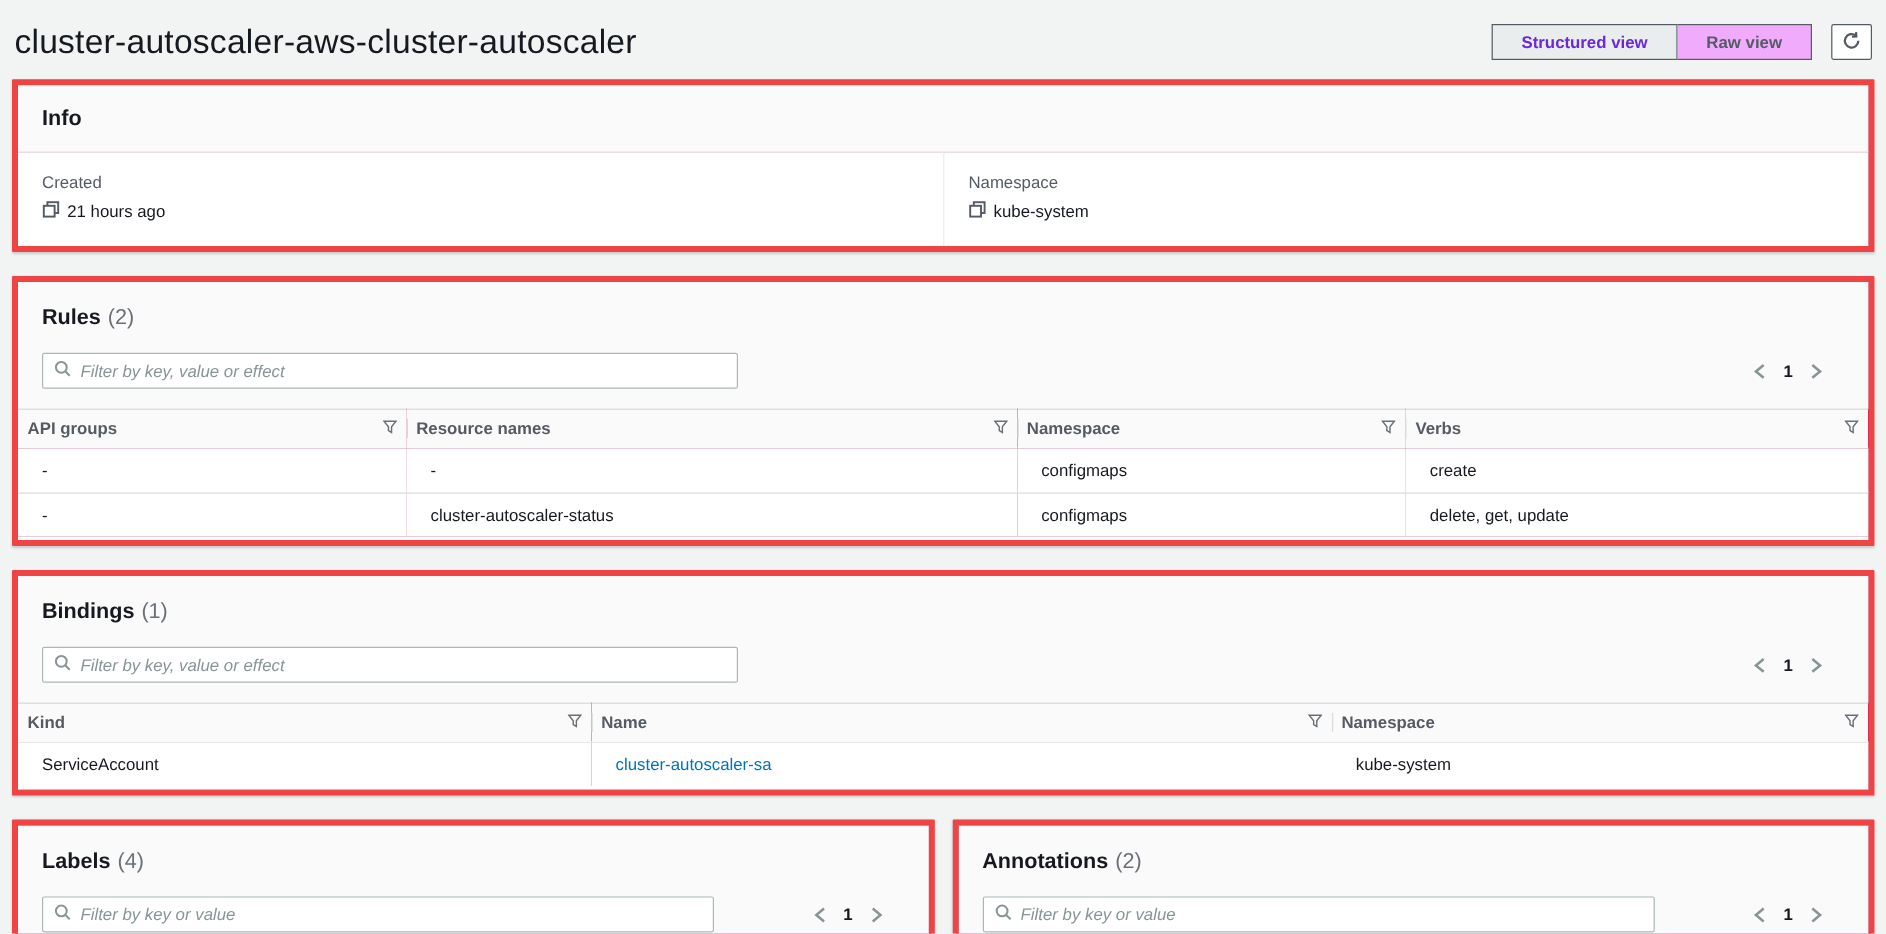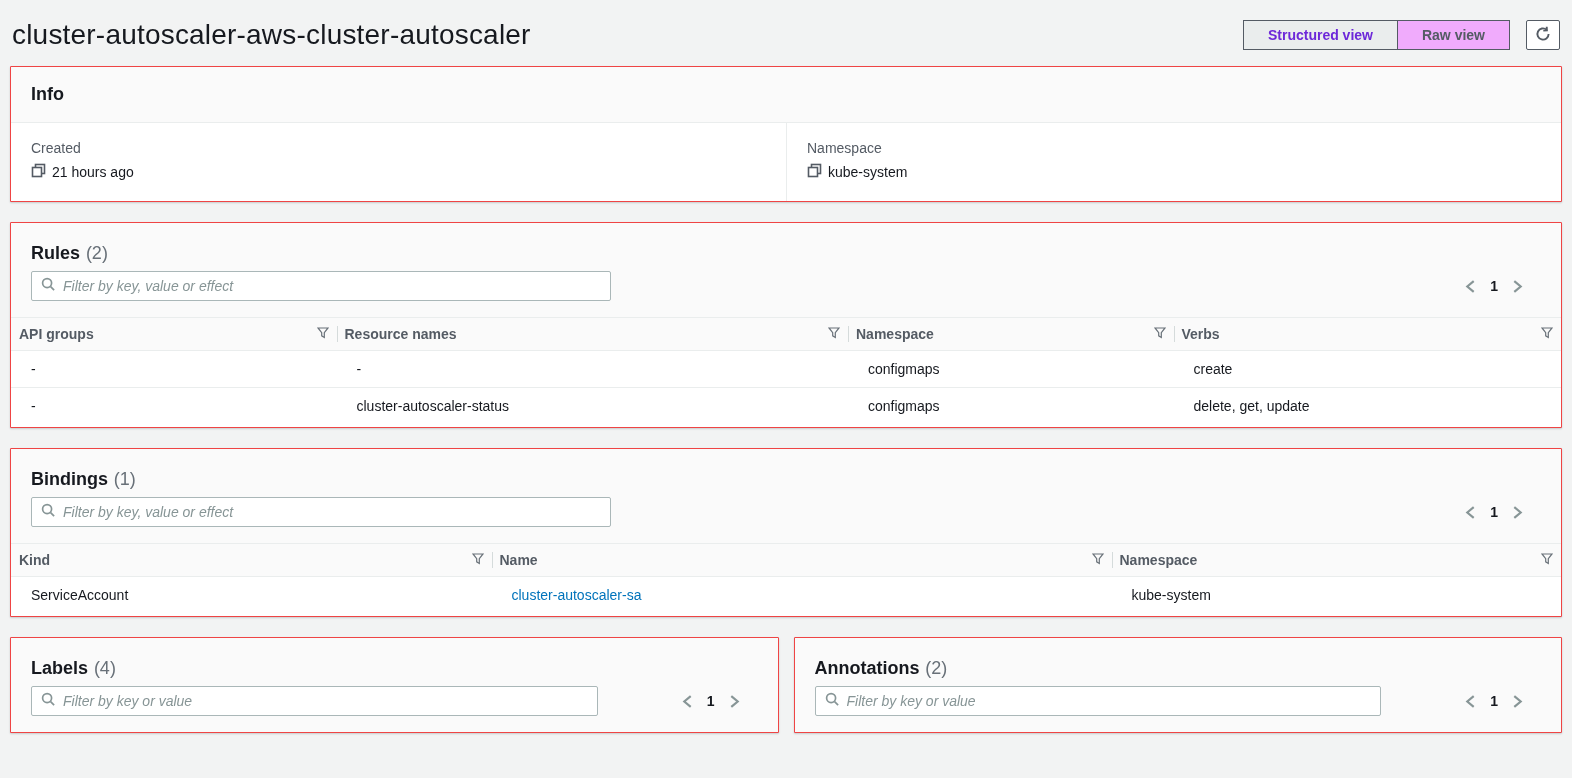--- a/index.html
+++ b/index.html
@@ -32,42 +32,42 @@
   .seg-btn + .seg-btn { border-left: none; }
   .icon-btn {
     height: 30px; width: 34px; margin-left: 16px; background: #fff;
     border: 1px solid #545b64; border-radius: 2px; cursor: pointer;
     display: inline-flex; align-items: center; justify-content: center;
   }
 
   
   .panel {
     background: #be185d;
-    border: 1px solid #ef4444;
+    border: 5px solid #ef4444;
     box-shadow: 0 1px 2px rgba(0,28,36,.18);
     border-radius: 1px;
   }
   .panel-header {
     background: #fafafa; border-bottom: 1px solid #eaeded;
     padding: 17px 20px;
   }
   .panel-header h2, .sec-title { font-size: 18px; font-weight: bold; color: #16191f; }
   .sec-count { font-size: 18px; font-weight: 400; color: #687078; }
 
   
   .info-content { display: flex; background: #fff; }
   .info-col { width: 50%; padding: 17px 20px 20px; }
   .info-col.col2 { border-left: 1px solid #eaeded; }
   .field-label { color: #545b64; font-size: 14px; margin-bottom: 7px; }
   .field-value { display: flex; align-items: center; gap: 6px; font-size: 14px; color: #16191f; }
 
   
   .table-panel { margin-top: 20px; }
   .panel-top { background: #fafafa; padding: 17px 20px 16px; }
-  .filter-row { display: flex; justify-content: space-between; align-items: center; margin-top: 7px; }
+  .filter-row { display: flex; justify-content: space-between; align-items: center; margin-top: 18px; }
   .search-box {
     display: flex; align-items: center; gap: 7px;
     width: 580px; height: 30px; padding: 0 9px;
     background: #fff; border: 1px solid #aab7b8; border-radius: 2px;
   }
   .search-box input {
     flex: 1; border: none; outline: none; font-size: 14px; color: #16191f;
     font-family: "Liberation Sans", sans-serif; background: transparent;
   }
   .search-box input::placeholder { color: #879596; font-style: italic; }

